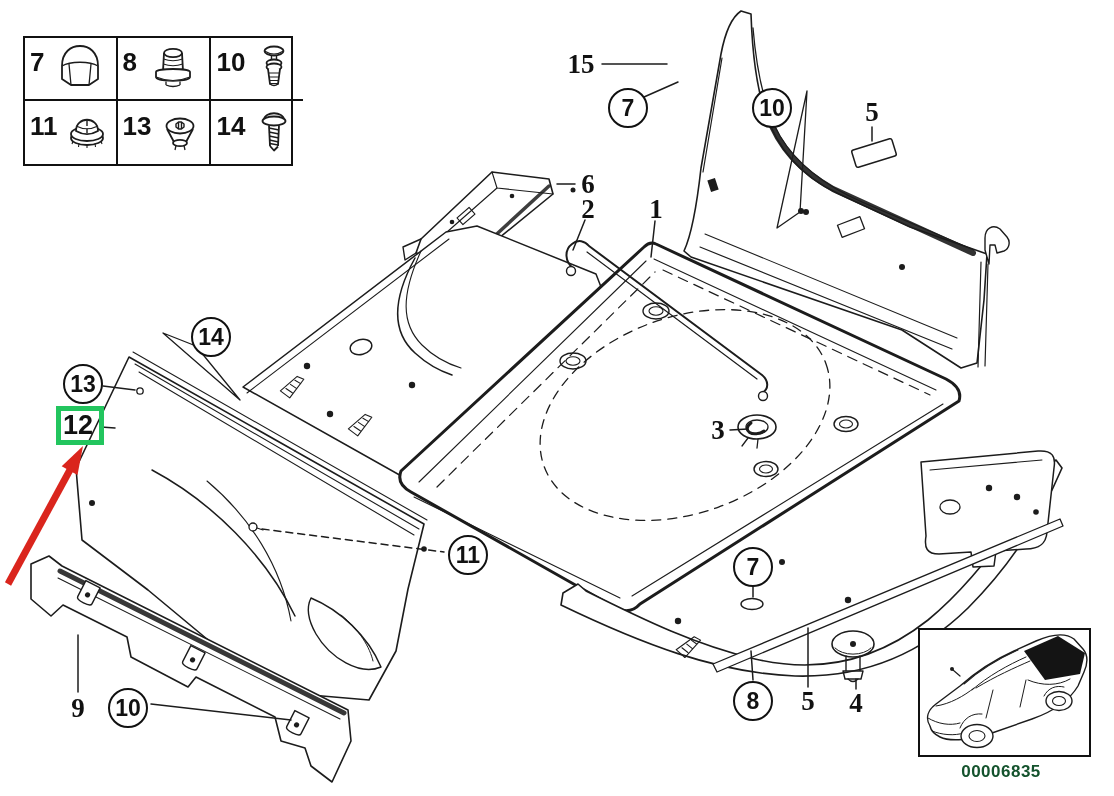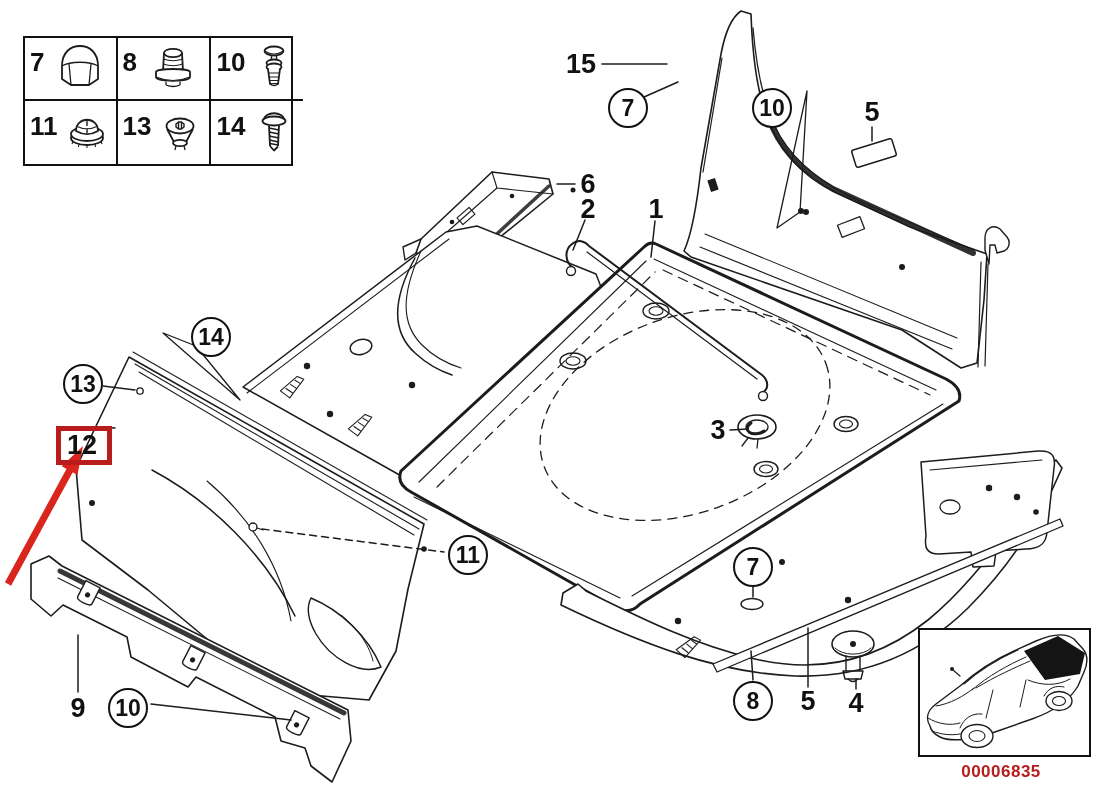--- a/index.html
+++ b/index.html
@@ -13,36 +13,36 @@
           background:#fff;box-sizing:border-box;}
   .legend-cell{border-right:2.5px solid #111;border-bottom:2.5px solid #111;position:relative;
                display:flex;align-items:center;box-sizing:border-box;}
   .legend-cell:nth-child(3n){border-right:none;}
   .legend-cell:nth-child(n+4){border-bottom:none;}
   .legend-num{font-size:26px;font-weight:700;color:#111;margin:2px 0 14px 5px;}
   .legend-icon{flex:1;display:flex;align-items:center;justify-content:center;}
 
   
   .callout{position:absolute;color:#111;font-weight:700;user-select:none;}
-  .callout.plain{font-size:27px;transform:translate(-50%,-50%);}
+  .callout.plain{font-size:27px;transform:translate(-50%,-50%);font-family:Liberation Serif, serif;}
   .callout.circled{width:40px;height:40px;border:2.6px solid #111;border-radius:50%;
                    background:#fff;font-size:23px;display:flex;align-items:center;justify-content:center;
                    transform:translate(-50%,-50%);box-sizing:border-box;}
 
   
-  #highlight-box{position:absolute;left:56px;top:426px;width:56px;height:39px;
-                 border:5px solid #b91c1c;box-sizing:border-box;background:transparent;
+  #highlight-box{position:absolute;left:56px;top:406px;width:48px;height:39px;
+                 border:5px solid #22c55e;box-sizing:border-box;background:transparent;
                  display:flex;align-items:center;justify-content:center;}
   #highlight-box span{font-size:27px;font-weight:700;color:#111;margin-right:4px;}
 
   
   #car-box{position:absolute;left:918px;top:628px;width:173px;height:129px;
            border:2.5px solid #111;background:#fff;box-sizing:border-box;}
   #car-code{position:absolute;left:926px;top:762px;width:150px;text-align:center;
-            font-size:17px;font-weight:700;color:#b91c1c;letter-spacing:.5px;}
+            font-size:17px;font-weight:700;color:#14532d;letter-spacing:.5px;}
 </style>
 </head>
 <body>
 
 <div id="stage">
 
   <svg id="artwork" viewBox="0 0 1114 796">
     <g stroke="#1c1c1c" fill="none" stroke-width="1.6" stroke-linejoin="round" stroke-linecap="round">
 
       <g>

